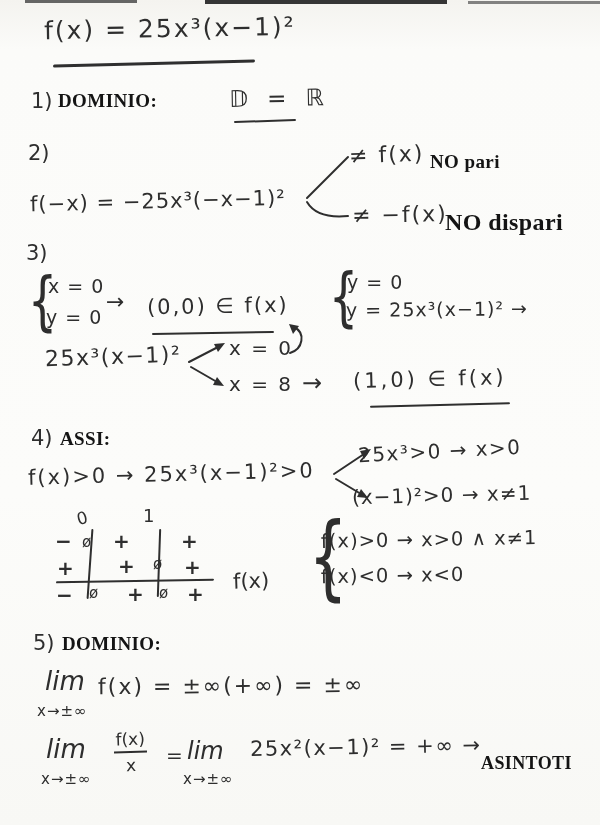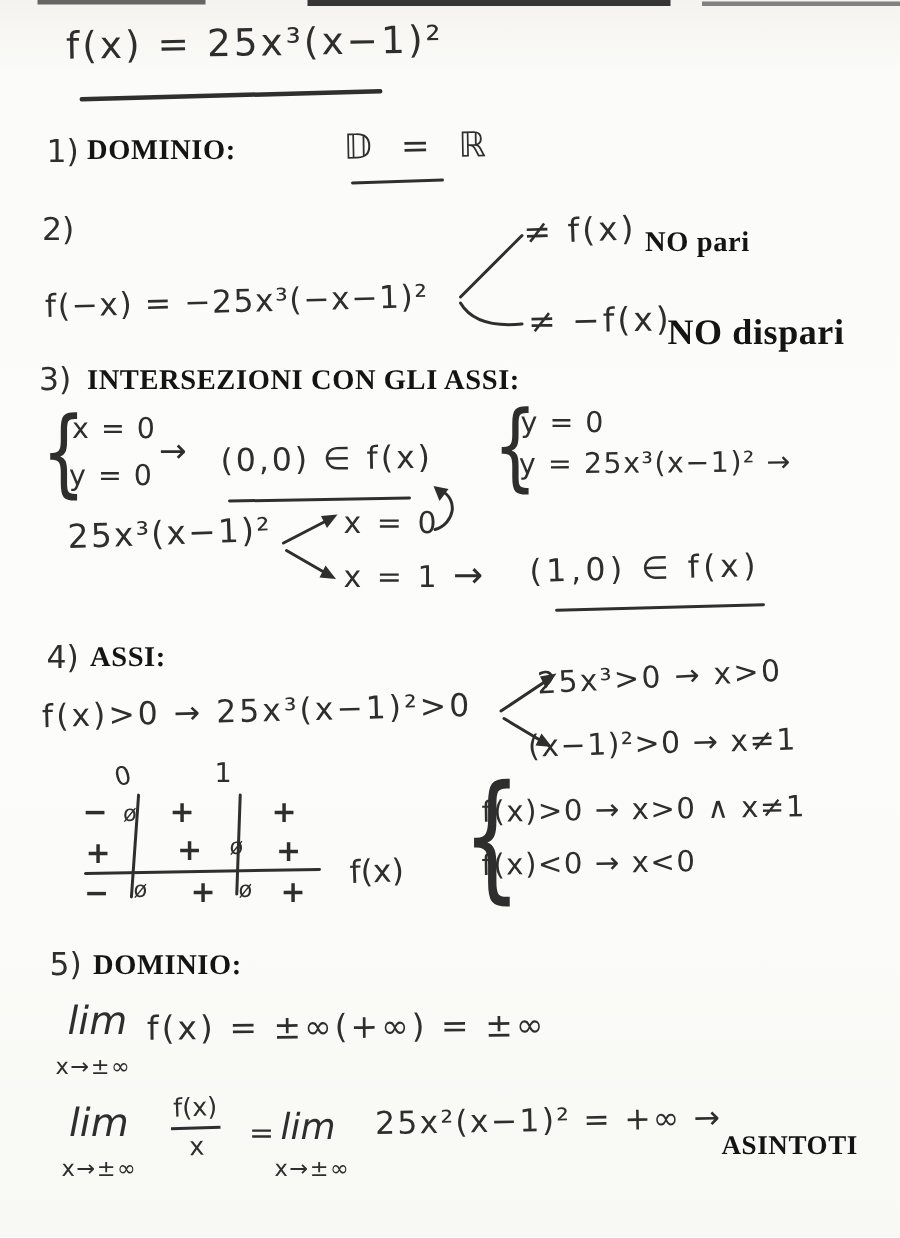--- a/index.html
+++ b/index.html
@@ -44,21 +44,20 @@
   <svg style="left:302px;top:146px;" width="50" height="80">
     <path d="M5,52 L46,11" stroke="#2e2e2e" stroke-width="2" fill="none" stroke-linecap="round"></path>
     <path d="M5,56 Q15,73 46,70" stroke="#2e2e2e" stroke-width="2" fill="none" stroke-linecap="round"></path>
   </svg>
   <div class="abs hw" style="left:349px;top:143px;font-size:22px;letter-spacing:2px;transform:rotate(-2deg);">≠ f(x)</div>
   <div class="abs print" style="left:430px;top:152px;font-size:19px;">NO pari</div>
   <div class="abs hw" style="left:352px;top:203px;font-size:22px;letter-spacing:2px;transform:rotate(-1deg);">≠ −f(x)</div>
   <div class="abs print" style="left:445px;top:210px;font-size:24px;">NO dispari</div>
 
   <div class="abs hw" style="left:26px;top:242px;font-size:21px;">3)</div>
-  <div class="abs print" style="left:58px;top:244px;font-size:19px;">INTERSEZIONI CON GLI ASSI:</div>
 
   <div class="abs brace" style="left:24px;top:272px;font-size:58px;transform:scale(0.8,1.1);">{</div>
   <div class="abs hw" style="left:48px;top:277px;font-size:19px;letter-spacing:1px;">x = 0</div>
   <div class="abs hw" style="left:46px;top:308px;font-size:19px;letter-spacing:1px;">y = 0</div>
   <div class="abs hw" style="left:106px;top:290px;font-size:22px;">→</div>
   <div class="abs hw" style="left:147px;top:295px;font-size:21px;letter-spacing:2px;transform:rotate(-1deg);">(0,0) ∈ f(x)</div>
   <div class="stroke" style="left:152px;top:332px;width:122px;transform:rotate(-1deg);"></div>
 
   <div class="abs brace" style="left:325px;top:268px;font-size:58px;transform:scale(0.8,1.1);">{</div>
   <div class="abs hw" style="left:347px;top:273px;font-size:19px;letter-spacing:1px;">y = 0</div>
@@ -69,21 +68,21 @@
     <path d="M3,28 L32,13" stroke="#2e2e2e" stroke-width="2" fill="none" stroke-linecap="round"></path>
     <polygon points="39,9 28,10 32,18" fill="#2e2e2e"></polygon>
     <path d="M5,33 L31,48" stroke="#2e2e2e" stroke-width="2" fill="none" stroke-linecap="round"></path>
     <polygon points="38,52 27,51 31,43" fill="#2e2e2e"></polygon>
   </svg>
   <div class="abs hw" style="left:229px;top:338px;font-size:20px;letter-spacing:2px;">x = 0</div>
   <svg style="left:286px;top:322px;" width="22" height="34">
     <path d="M4,31 C17,27 20,11 8,5" stroke="#2e2e2e" stroke-width="2" fill="none" stroke-linecap="round"></path>
     <polygon points="3,2 13,4 7,12" fill="#2e2e2e"></polygon>
   </svg>
-  <div class="abs hw" style="left:229px;top:374px;font-size:20px;letter-spacing:2px;">x = 1</div>
+  <div class="abs hw" style="left:229px;top:374px;font-size:20px;letter-spacing:2px;">x = 8</div>
   <div class="abs hw" style="left:302px;top:371px;font-size:24px;">→</div>
   <div class="abs hw" style="left:353px;top:368px;font-size:21px;letter-spacing:3px;transform:rotate(-1.5deg);">(1,0) ∈ f(x)</div>
   <div class="stroke" style="left:370px;top:404px;width:140px;transform:rotate(-1.5deg);"></div>
 
   <div class="abs hw" style="left:31px;top:427px;font-size:21px;">4)</div>
   <div class="abs print" style="left:60px;top:429px;font-size:19px;">ASSI:</div>
   <div class="abs hw" style="left:28px;top:463px;font-size:21px;letter-spacing:2px;transform:rotate(-1.5deg);">f(x)&gt;0 → 25x³(x−1)²&gt;0</div>
   <svg style="left:331px;top:441px;" width="46" height="66">
     <path d="M3,33 L33,13" stroke="#2e2e2e" stroke-width="2" fill="none" stroke-linecap="round"></path>
     <polygon points="40,8 29,10 33,18" fill="#2e2e2e"></polygon>

